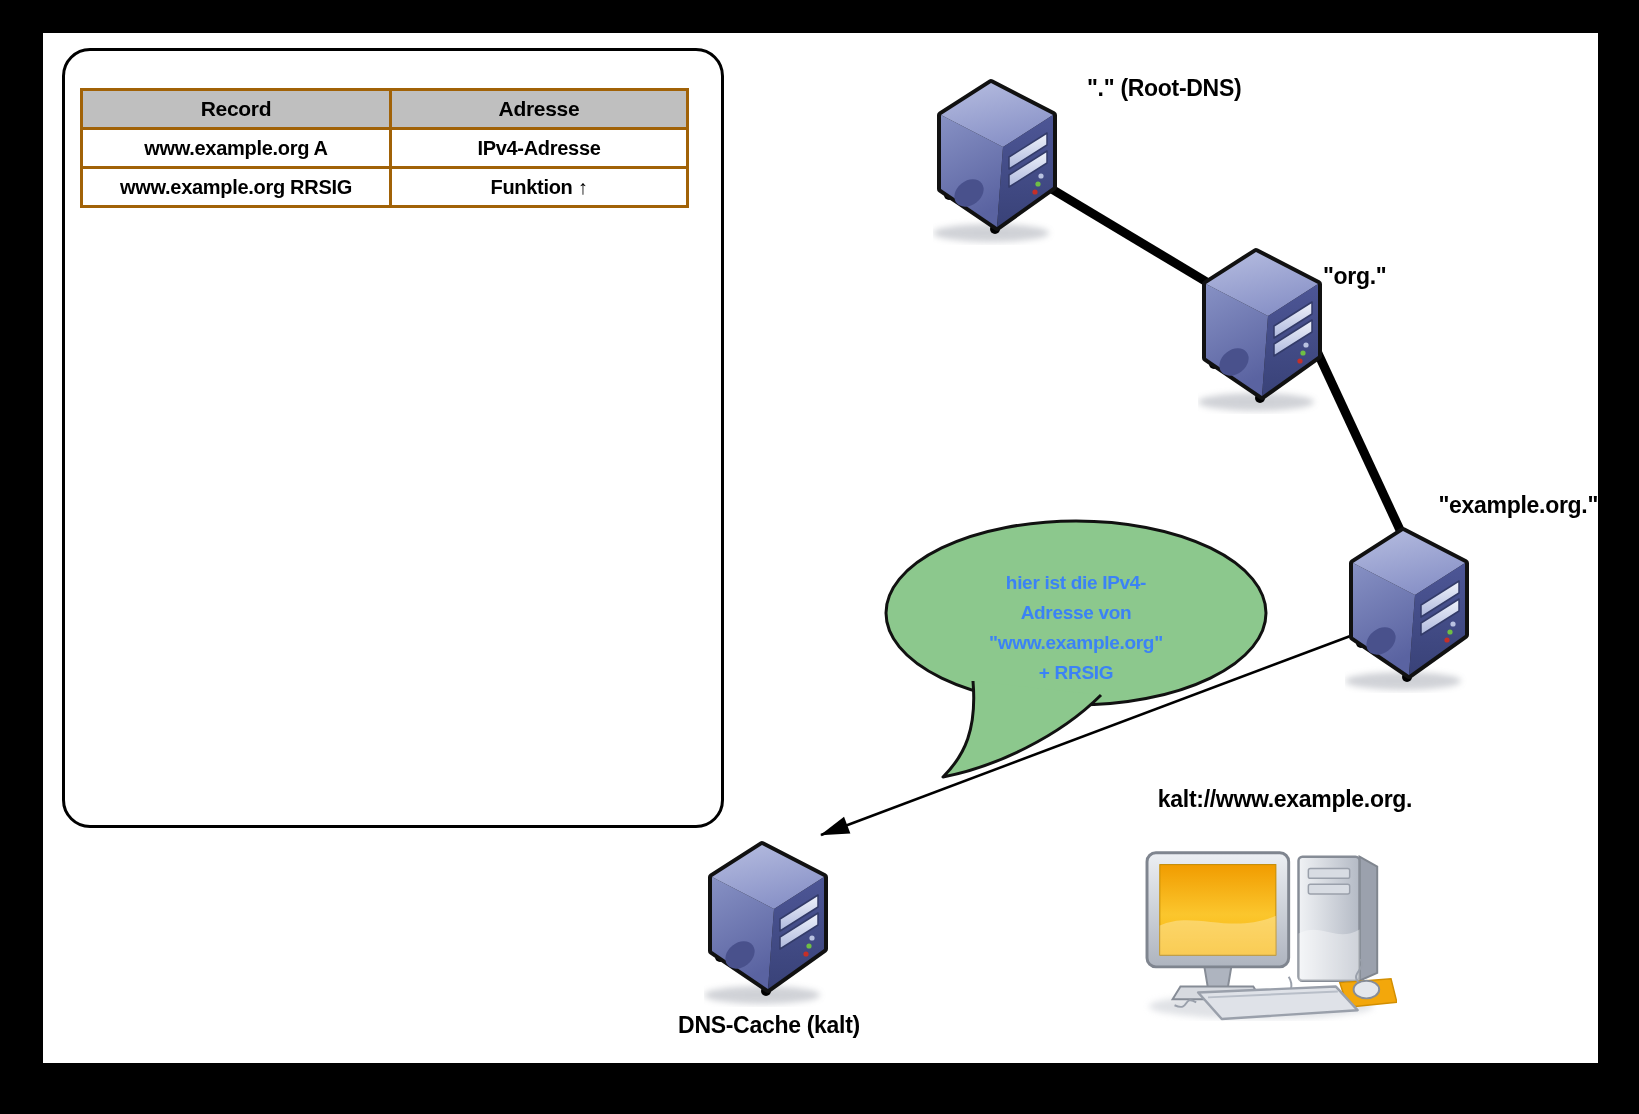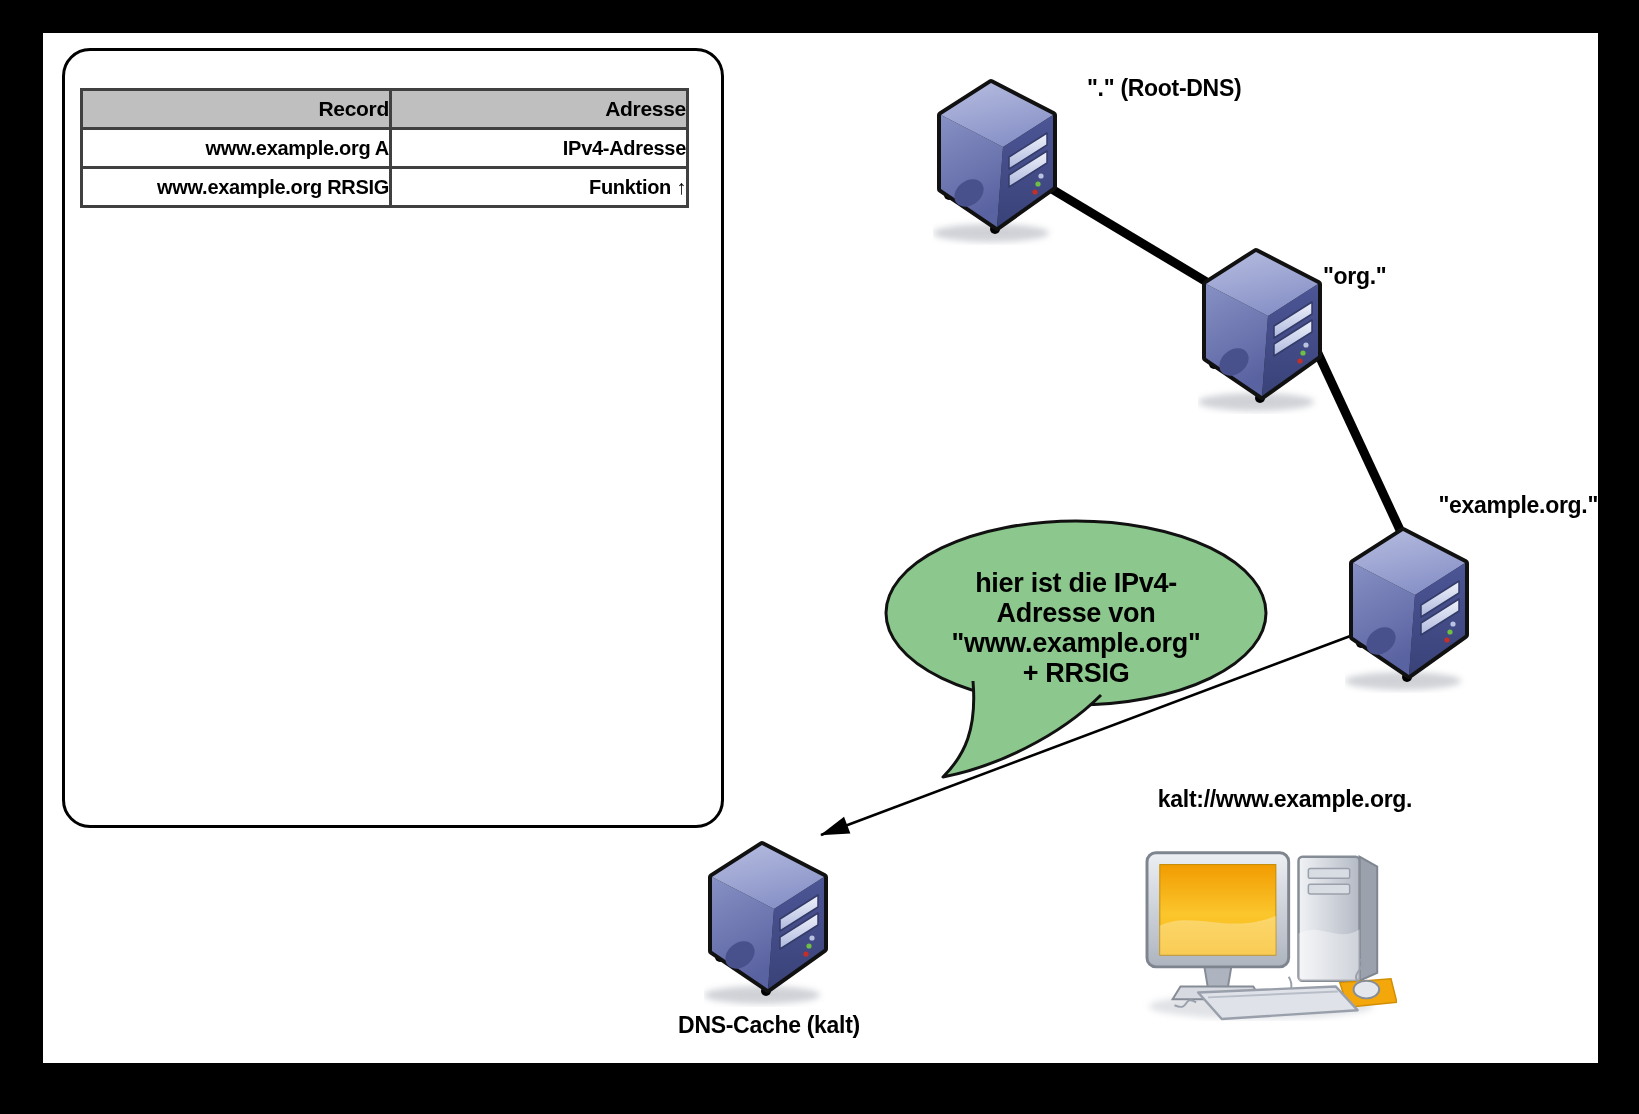--- a/index.html
+++ b/index.html
@@ -3,30 +3,30 @@
 <meta charset="utf-8">
 <style>
   html,body{margin:0;padding:0;background:#000;}
   .stage{position:relative;width:1639px;height:1114px;background:#000;overflow:hidden;
          font-family:"Liberation Sans",sans-serif;}
   .canvas{position:absolute;left:43px;top:33px;width:1555px;height:1030px;background:#fff;}
   .panel{position:absolute;left:19px;top:15px;width:656px;height:774px;
          border:3px solid #000;border-radius:28px;background:#fff;}
   table.rec{position:absolute;left:37px;top:55px;width:609px;border-collapse:collapse;
             table-layout:fixed;}
-  table.rec td,table.rec th{border:3px solid #404040;text-align:right;vertical-align:middle;
+  table.rec td,table.rec th{border:3px solid #a16207;text-align:center;vertical-align:middle;
             font-weight:700;font-size:20px;letter-spacing:-0.3px;color:#000;height:36px;padding:0;}
   table.rec th{background:#bfbfbf;font-size:21px;}
   .lbl{position:absolute;font-weight:700;color:#000;font-size:23px;line-height:26px;
        letter-spacing:-0.3px;white-space:nowrap;}
   .lbl.center{text-align:center;}
   .overlay{position:absolute;left:0;top:0;width:1555px;height:1030px;}
   .icon{position:absolute;}
   .bubble-text{position:absolute;left:858px;top:535px;width:350px;text-align:center;
-       font-weight:700;font-size:27px;line-height:30px;letter-spacing:-0.3px;color:#000000;}
+       font-weight:700;font-size:19px;line-height:30px;letter-spacing:-0.3px;color:#3b82f6;}
 </style>
 </head>
 <body>
 
 <div class="stage">
  <div class="canvas">
 
   <div class="panel"></div>
 
   <table class="rec">

